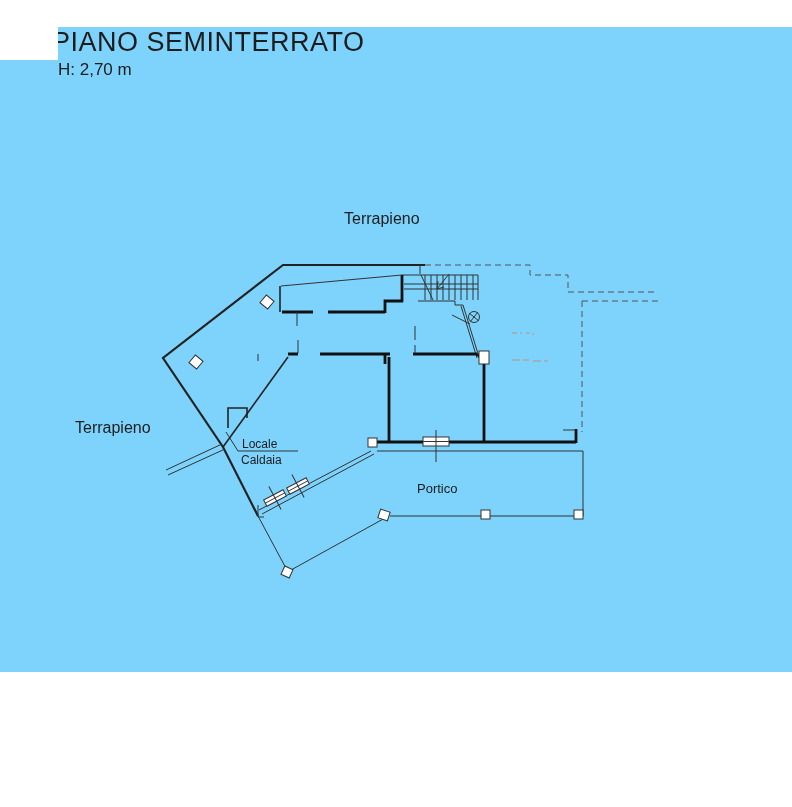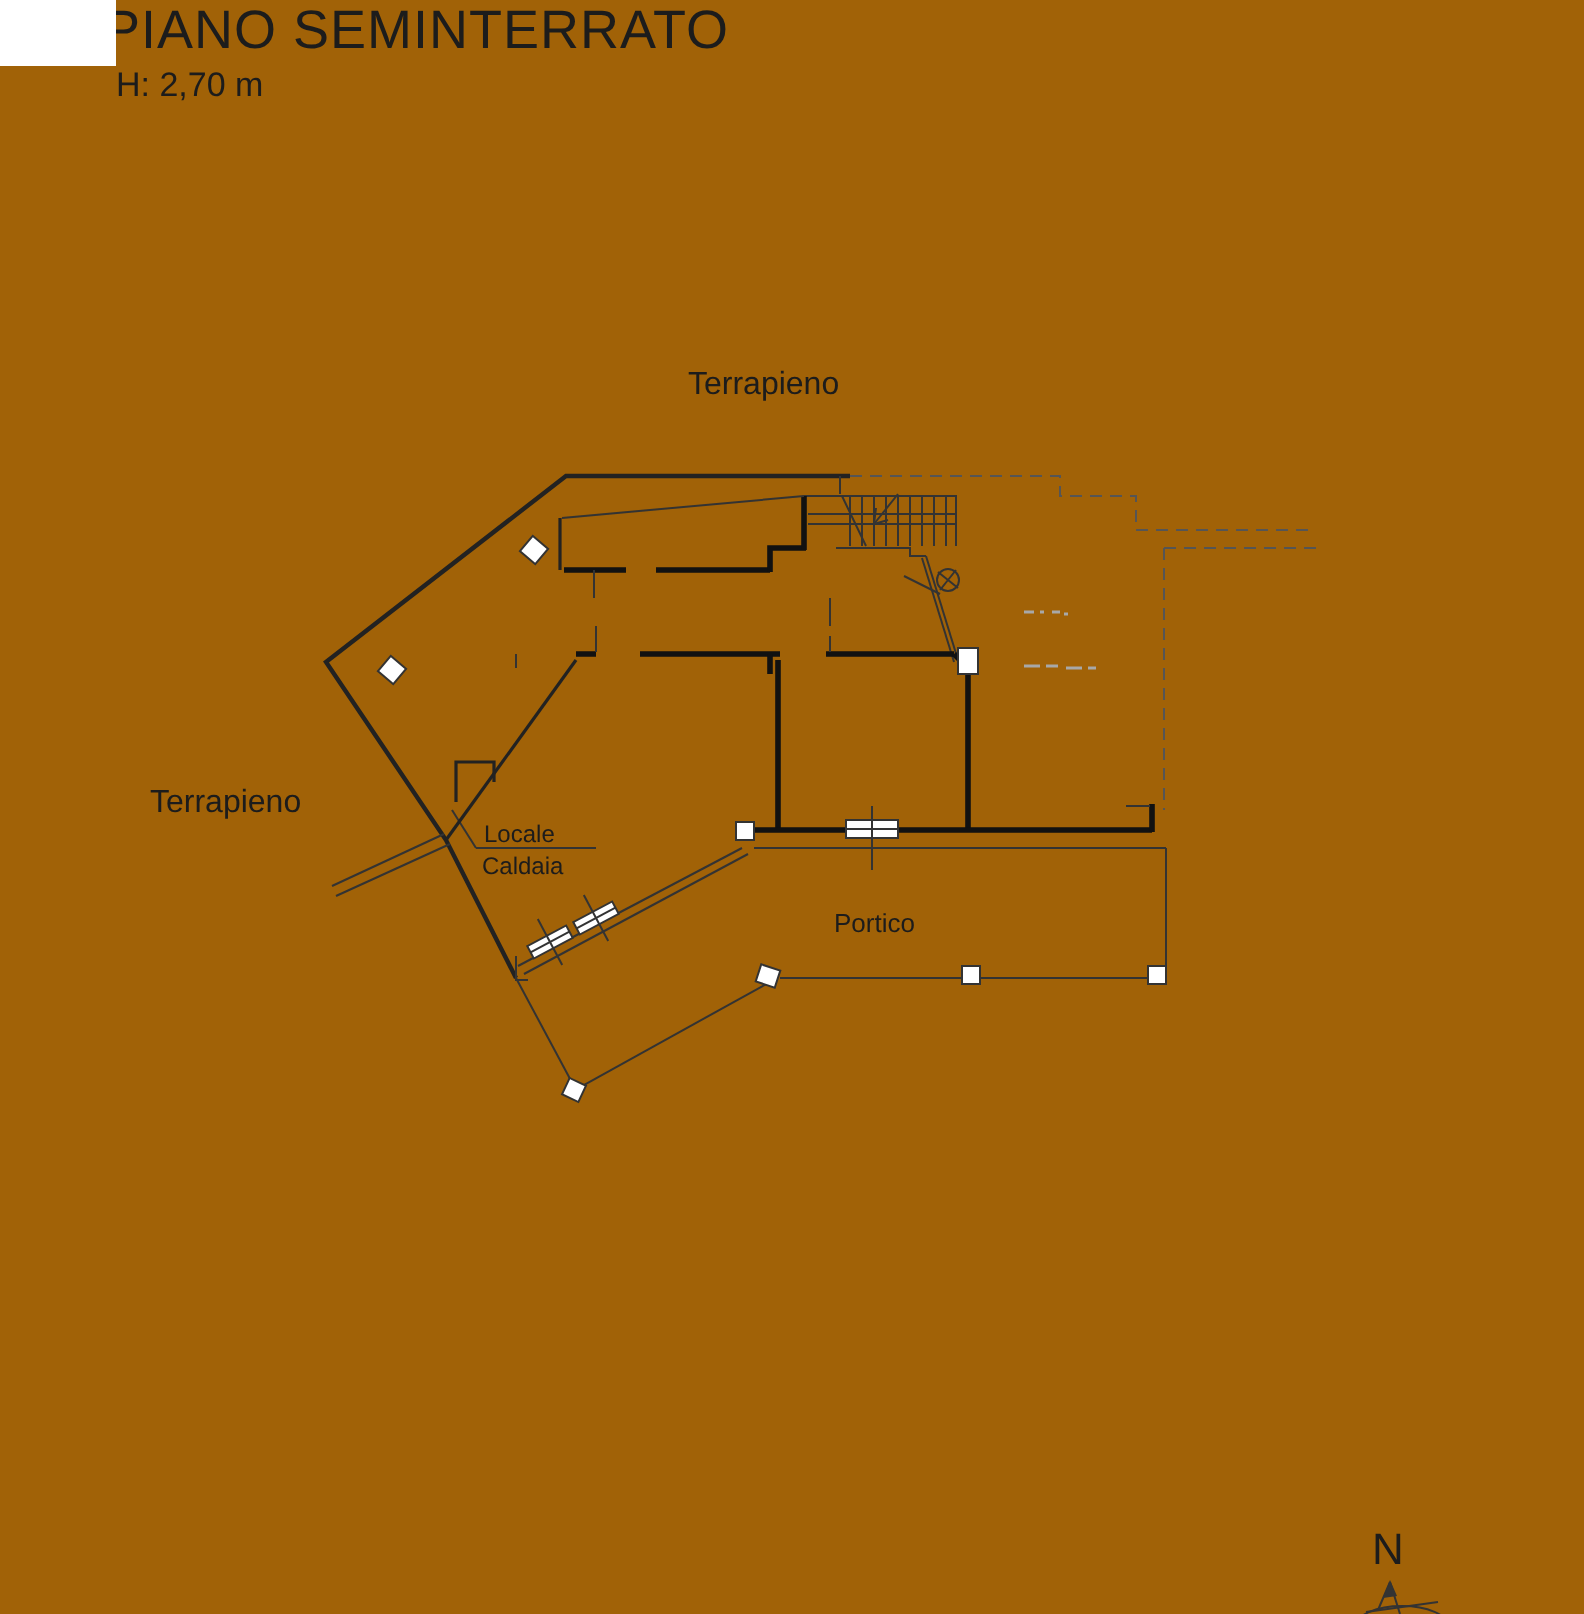--- a/index.html
+++ b/index.html
@@ -1,22 +1,23 @@
 <!DOCTYPE html>
 <html><head>
 <meta charset="utf-8">
 <style>
   * { margin:0; padding:0; box-sizing:border-box; }
   html,body { background:#ffffff; }
   .canvas {
     position:relative;
-    width:792px; height:807px;
-    background:#a16207;
+    width:792px; height:645px;
+    background:#7dd3fc;
     overflow:hidden;
     font-family:"Liberation Sans", sans-serif;
+    margin-top:27px;
   }
   svg { position:absolute; left:0; top:0; }
   svg text {
     font-family:"Liberation Sans", sans-serif;
     fill:#1c1c1c;
   }
   .t-title   { font-size:27px; letter-spacing:0.5px; }
   .t-hnote   { font-size:17px; }
   .t-area    { font-size:16px; }
   .t-portico { font-size:13px; }

